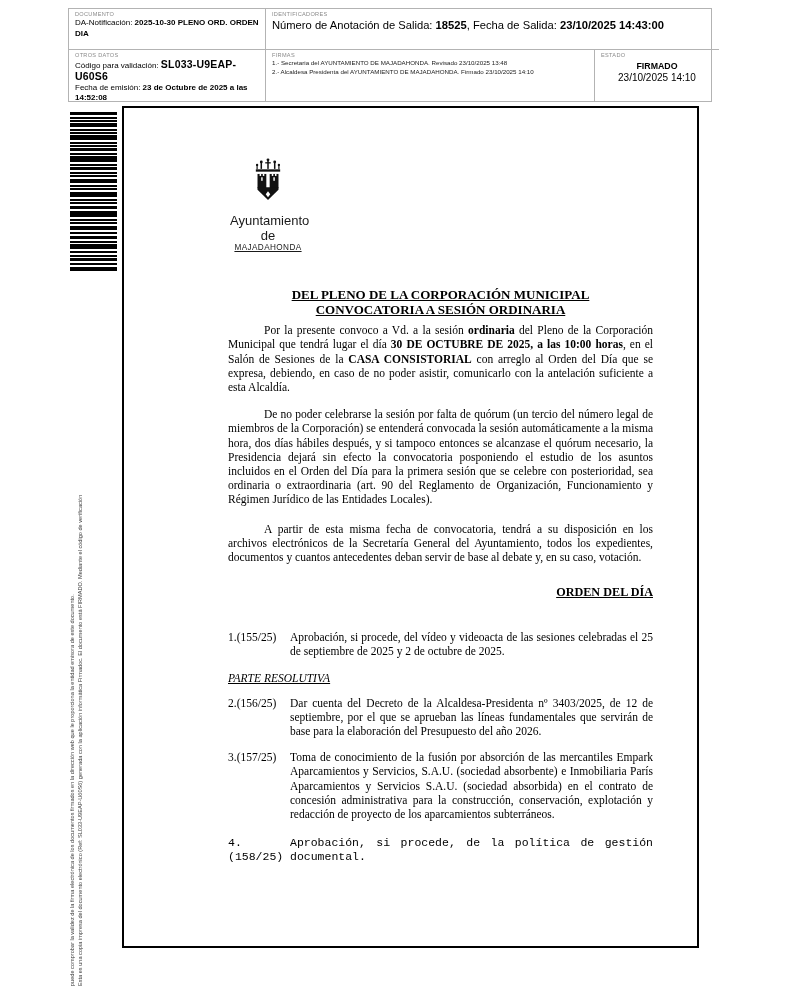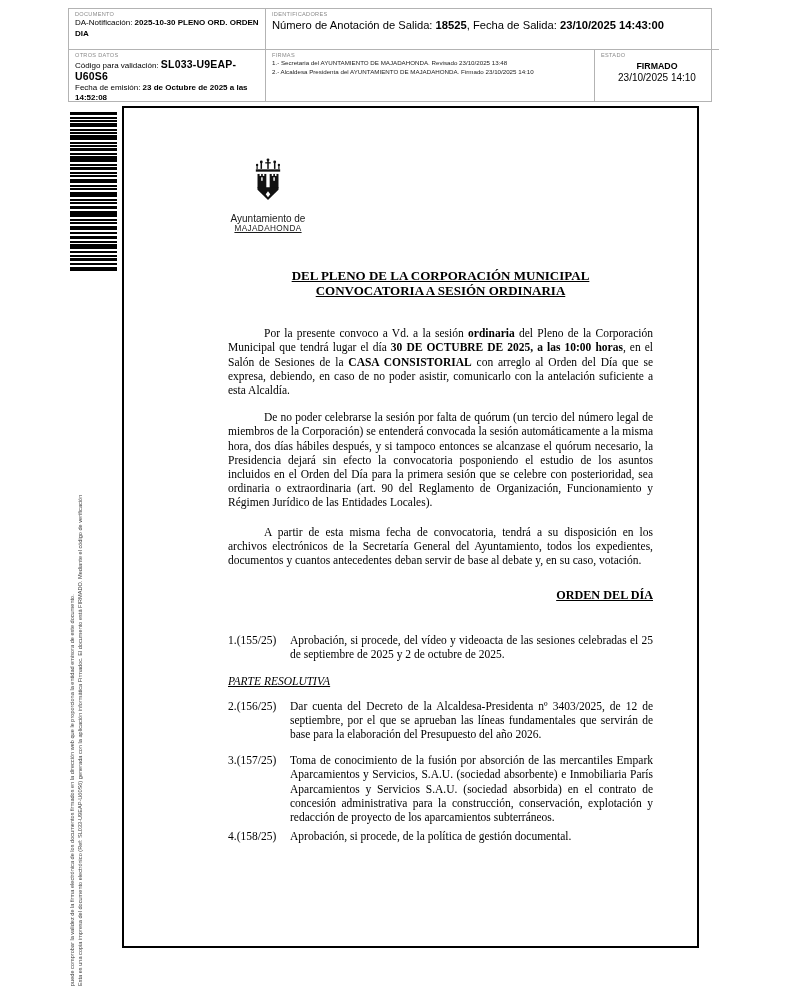--- a/index.html
+++ b/index.html
@@ -36,41 +36,41 @@
   .vtext-2 { left:69px; top:986px; width:700px; height:9px; font-size:5.6px; }
 
   
   .page { position:absolute; left:122px; top:106px; width:577px; height:842px;
           border:2px solid #000; background:#fff;
           font-family:"Liberation Serif", serif; }
   .content { padding:50px 44px 0 104px; }
 
   .logo { width:76px; text-align:center; margin-left:2px; }
   .logo svg { display:block; margin:0 auto; }
-  .logo-txt1 { font-family:"Liberation Sans", sans-serif; font-size:10px; color:#1a1a1a; margin-top:3px; }
+  .logo-txt1 { font-family:"Liberation Sans", sans-serif; font-size:13px; color:#1a1a1a; margin-top:3px; }
   .logo-txt2 { font-family:"Liberation Sans", sans-serif; font-size:8.2px; letter-spacing:.4px; color:#1a1a1a;text-decoration:underline; }
 
   .doc-title { margin-top:36px; text-align:center; font-weight:bold; font-size:13px; line-height:14.6px; }
   .doc-title span { text-decoration:underline; }
 
   .para { font-size:11.5px; line-height:14.2px; text-align:justify; text-indent:36px; }
-  .p1 { margin-top:28px; }
+  .p1 { margin-top:6px; }
   .p2 { margin-top:13px; }
   .p3 { margin-top:15px; }
 
   .orden-title { margin-top:21px; text-align:right; font-weight:bold; font-size:12.2px; }
   .orden-title span { text-decoration:underline; }
 
   .item { display:flex; font-size:11.5px; line-height:14.2px; }
   .item-num { width:62px; flex-shrink:0; }
   .item-text { flex:1; text-align:justify; }
   .item-1 { margin-top:30px; }
   .item-2 { margin-top:12px; }
   .item-3 { margin-top:12px; }
-  .item-4 { margin-top:5px; }
+  .item-4 { margin-top:15px;font-family:Liberation Mono, monospace; }
 
   .section-head { margin-top:13px; font-size:11.5px; font-style:italic; }
   .section-head span { text-decoration:underline; }
   .section-asuntos { margin-top:20px; }
 </style>
 </head>
 <body>
 
 <div class="meta-header">
 

